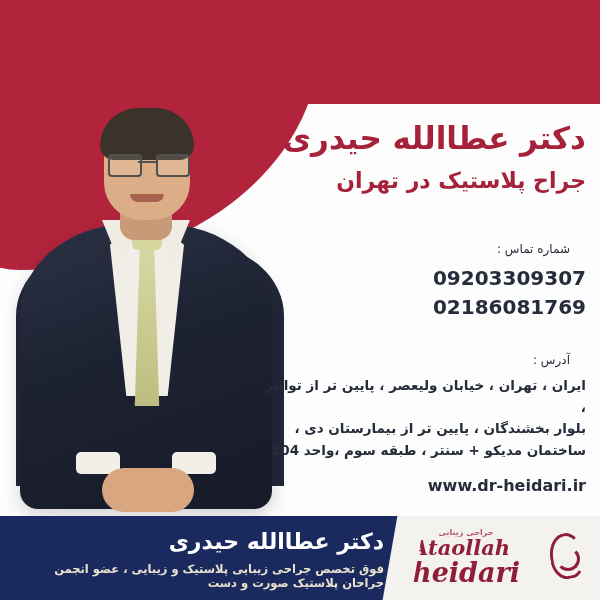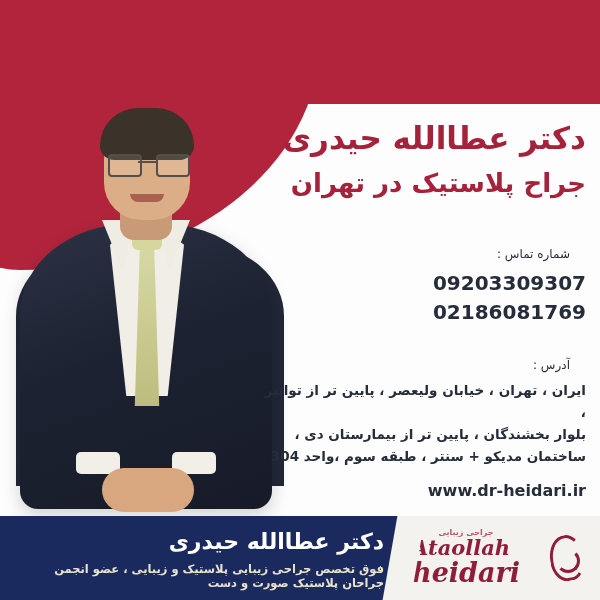--- a/index.html
+++ b/index.html
@@ -198,21 +198,21 @@
   }
   .doctor-name {
     font-size: 31px;
     font-weight: bold;
     color: #a6213a;
     line-height: 1.18;
     letter-spacing: 0px;
     margin: 0 0 10px 0;
   }
   .specialty {
-    font-size: 26px;
+    font-size: 22px;
     font-weight: bold;
     color: #a6213a;
     line-height: 1.3;
     margin: 0 0 46px 0;
   }
   .block-label {
     font-size: 12px;
     font-weight: normal;
     color: #262d3a;
     margin: 0 16px 6px 0;
@@ -276,21 +276,21 @@
   .logo-box {
     width: 196px;
     background: #f4f2ef;
     position: relative;
     display: flex;
     align-items: center;
     justify-content: center;
   }
   .logo-inner {
     display: flex;
-    align-items: flex-end;
+    align-items: flex-start;
     gap: 22px;
     padding-right: 6px;
   }
   .logo-mark {
     width: 44px;
     height: 56px;
     position: relative;
   }
   .logo-mark .face {
     position: absolute;

